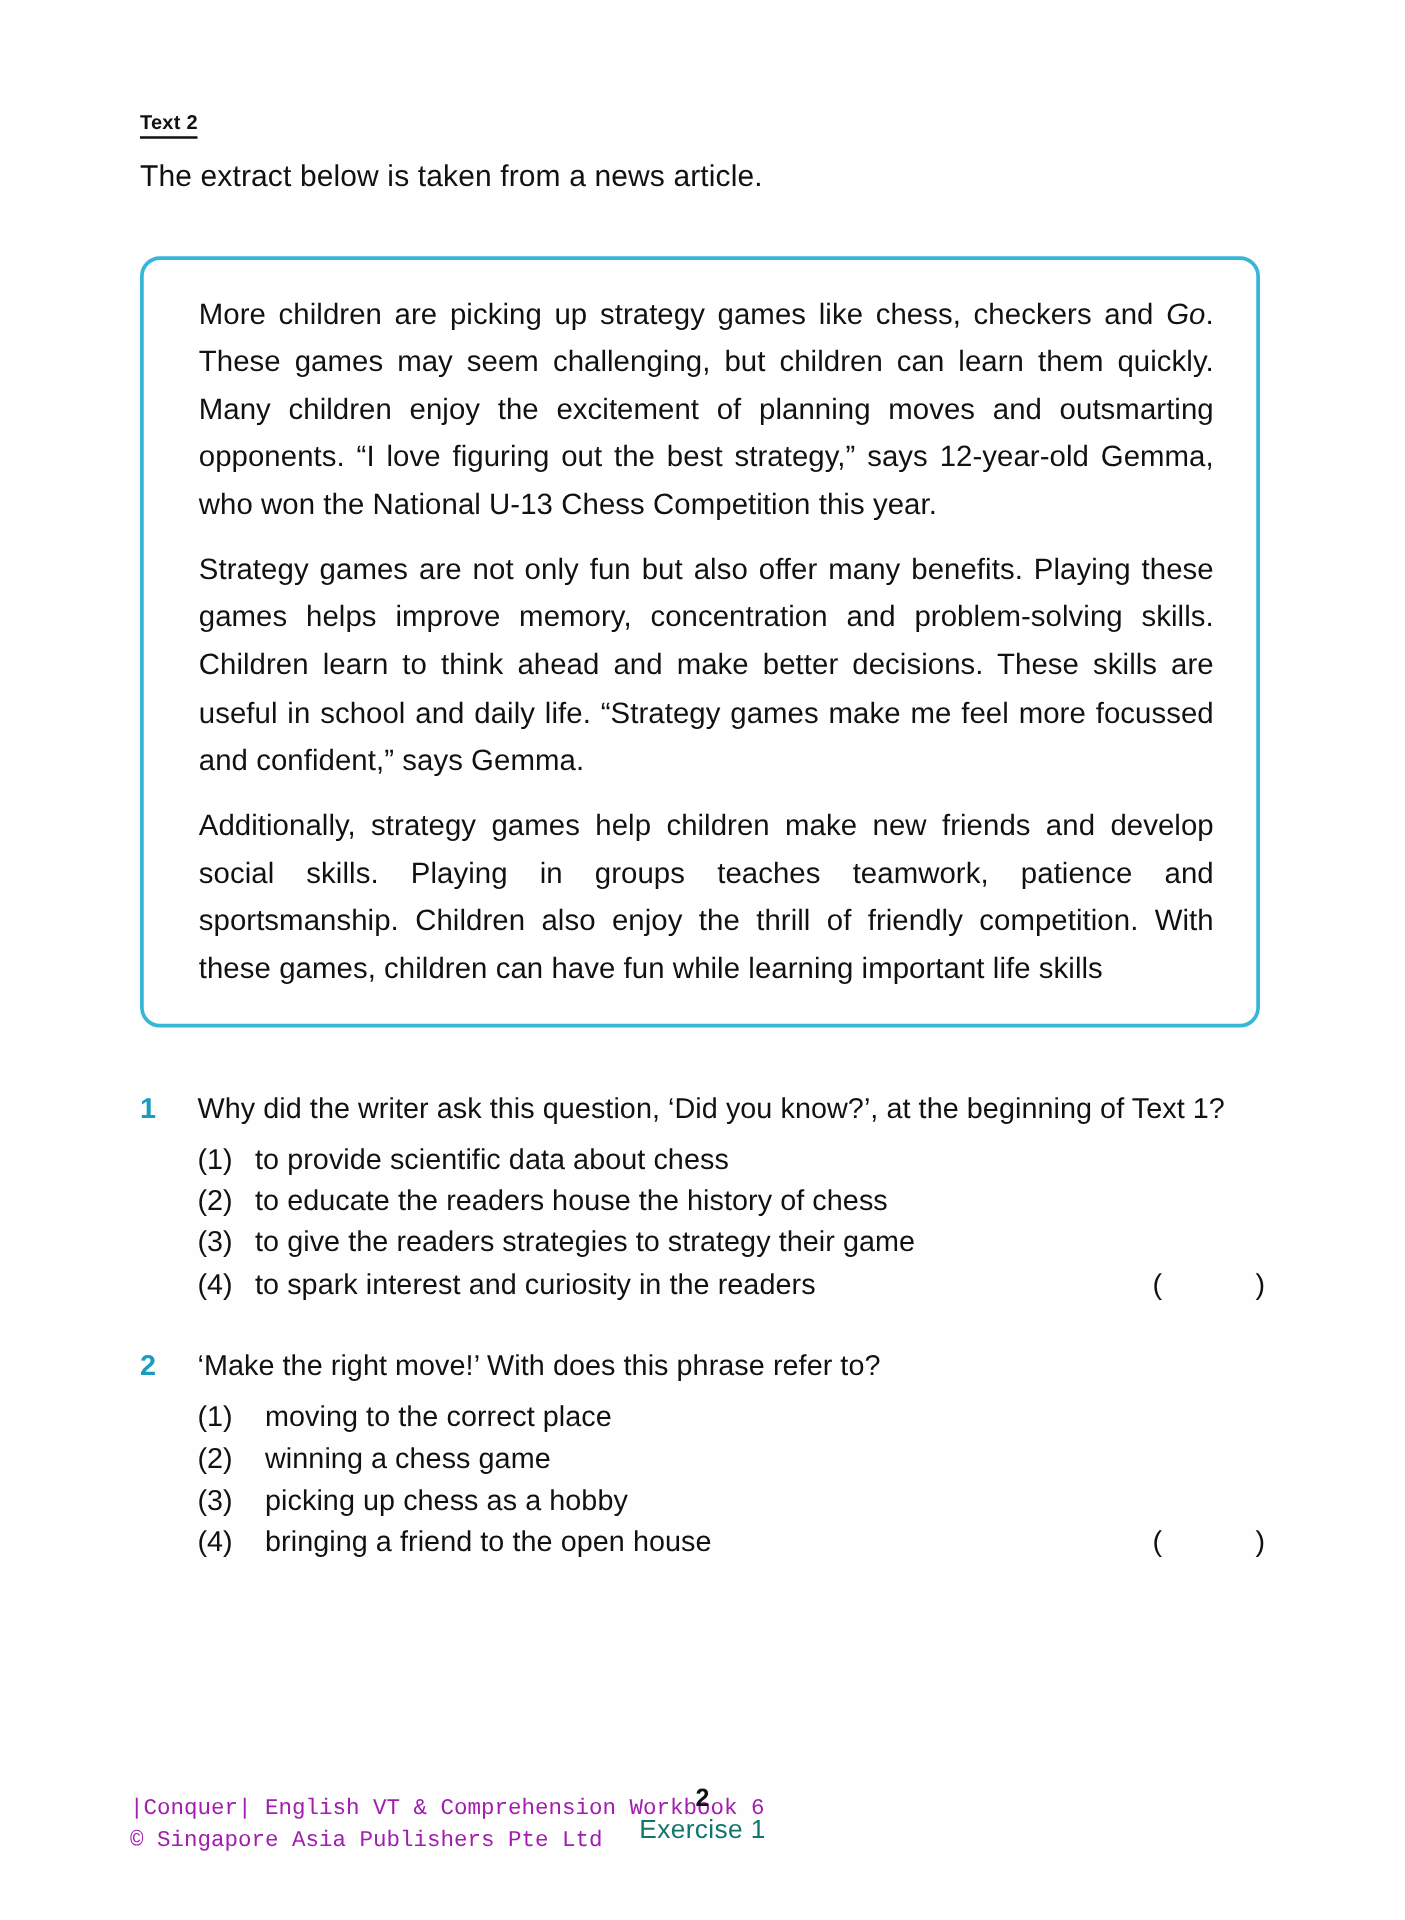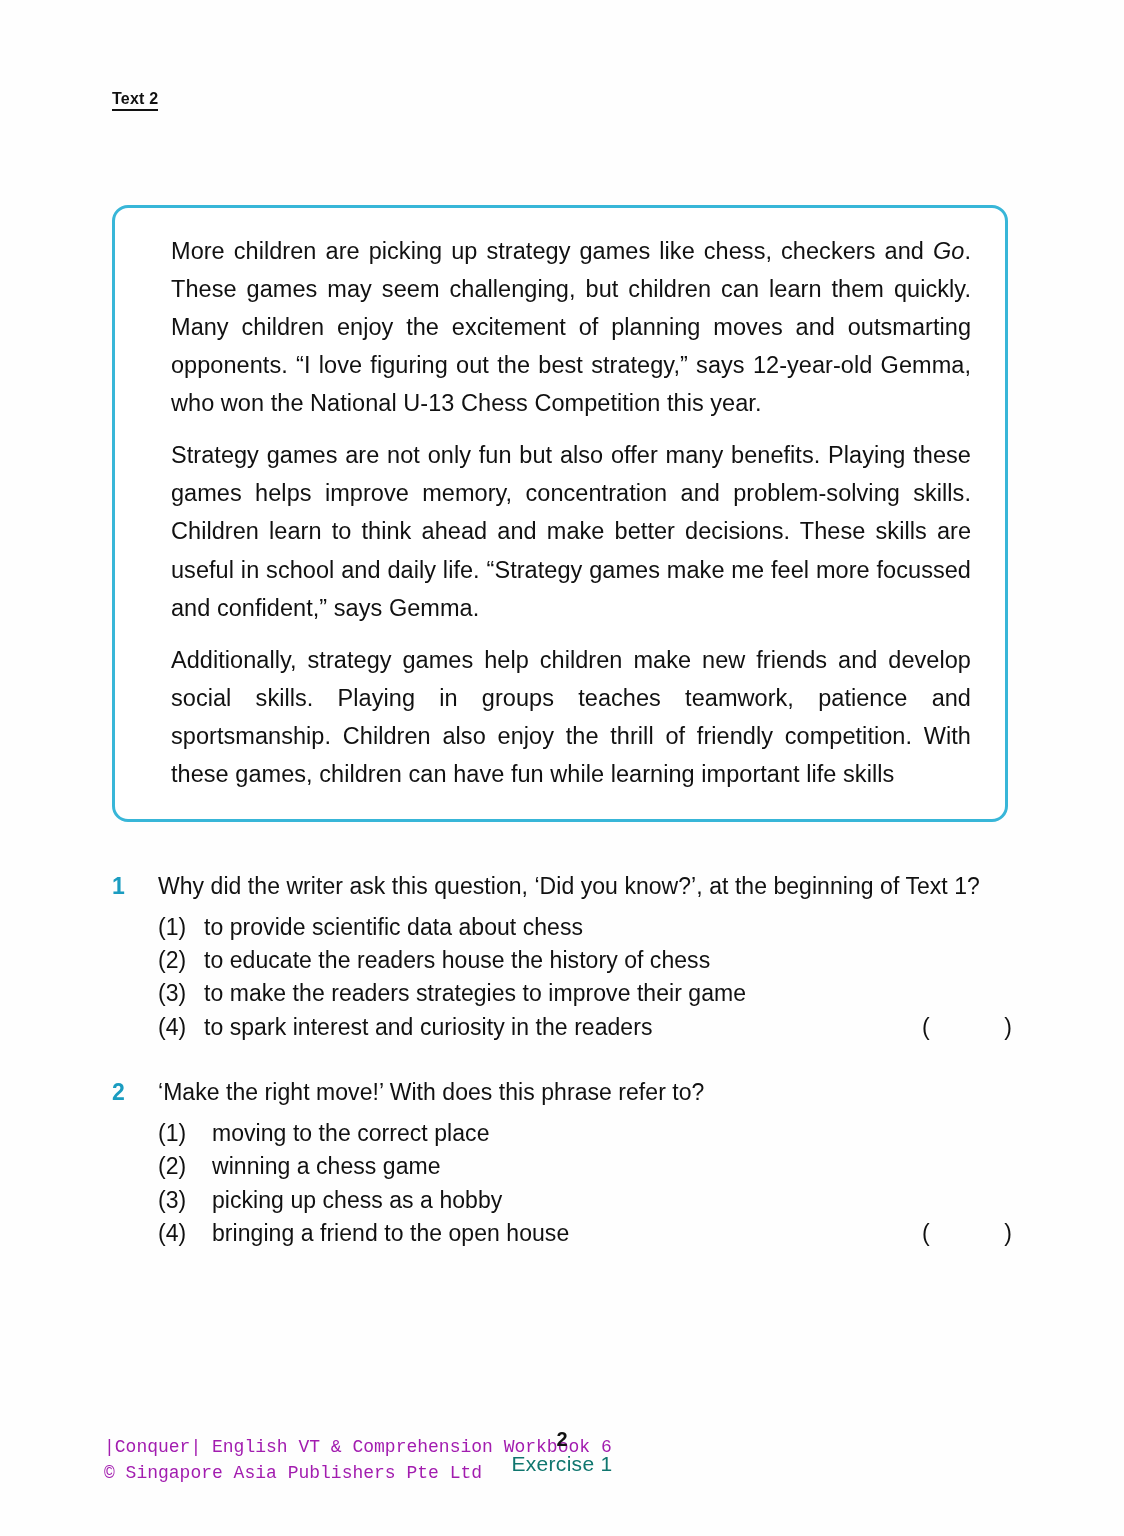--- a/index.html
+++ b/index.html
@@ -47,21 +47,21 @@
 
   
   .passage-box {
     position: absolute;
     left: 112px;
     top: 205px;
     width: 896px;
     box-sizing: border-box;
     border: 3px solid #38b6d8;
     border-radius: 16px;
-    padding: 24px 34px 26px 56px;
+    padding: 24px 34px 26px 44px;
     background: #ffffff;
   }
   .passage-p {
     font-size: 23.5px;
     line-height: 1.62;
     text-align: justify;
     text-justify: inter-word;
     margin: 0 0 14px 0;
     letter-spacing: 0.05px;
   }
@@ -175,20 +175,21 @@
     letter-spacing: 0.3px;
   }
 </style>
 </head>
 <body>
 
 <div class="page">
 
   <div class="heading-wrap">
     <div class="text-heading">Text 2</div>
+    <div class="intro-line">The extract below is taken from a news article.</div>
   </div>
 
   <div class="passage-box">
     <p class="passage-p">
       <span>More children are picking up strategy games like chess, checkers and <em>Go</em>. These games may seem challenging, but children can learn them quickly. Many children enjoy the excitement of planning moves and outsmarting opponents. “I love figuring out the best strategy,” says 12-year-old Gemma, who won the National U-13 Chess Competition this year.</span>
     </p>
     <p class="passage-p">
       <span>Strategy games are not only fun but also offer many benefits. Playing these games helps improve memory, concentration and problem-solving skills. Children learn to think ahead and make better decisions. These skills are useful in school and daily life. “Strategy games make me feel more focussed and confident,” says Gemma.</span>
     </p>
     <p class="passage-p">
@@ -207,21 +208,21 @@
         <div class="option-row">
           <span class="opt-label">(1)</span>
           <span class="opt-text">to provide scientific data about chess</span>
         </div>
         <div class="option-row">
           <span class="opt-label">(2)</span>
           <span class="opt-text">to educate the readers house the history of chess</span>
         </div>
         <div class="option-row">
           <span class="opt-label">(3)</span>
-          <span class="opt-text">to make the readers strategies to improve their game</span>
+          <span class="opt-text">to give the readers strategies to strategy their game</span>
         </div>
         <div class="option-row">
           <span class="opt-label">(4)</span>
           <span class="opt-text">to spark interest and curiosity in the readers</span>
           <span class="answer-bracket">
             <span>(</span>
             <span>)</span>
           </span>
         </div>
       </div>

